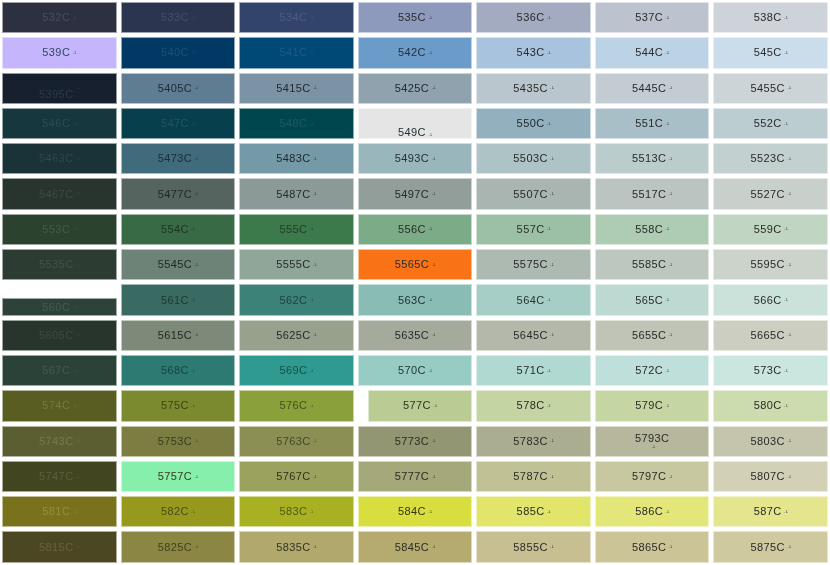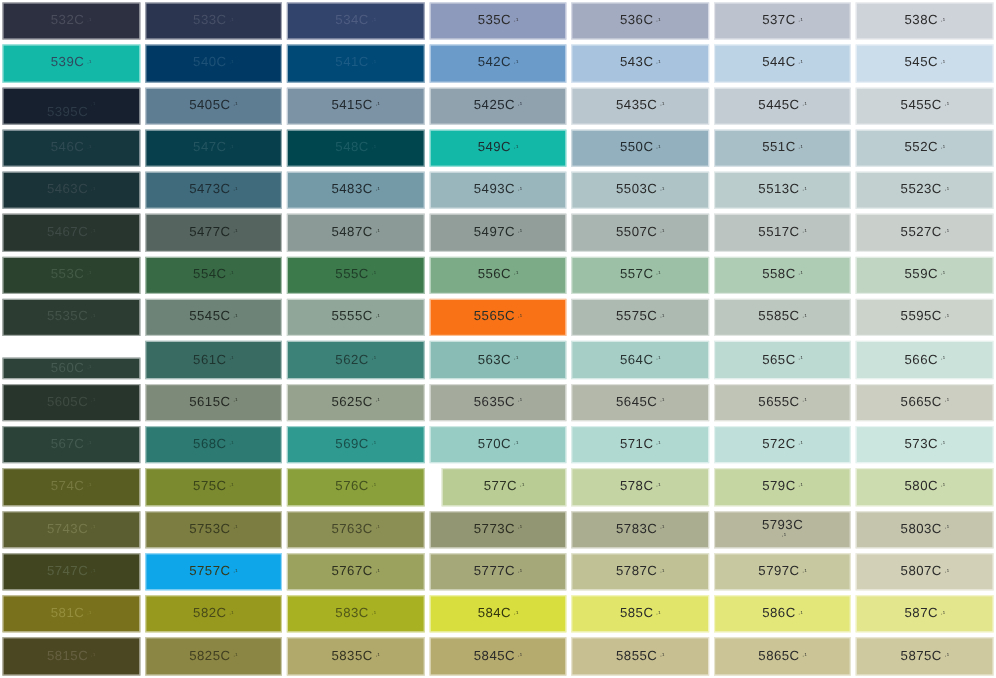--- a/index.html
+++ b/index.html
@@ -72,21 +72,21 @@
       <sup class="swatch-mark" style="color: rgb(42, 42, 42);">·¹</sup>
     </div>
     <div class="swatch-cell" style="background-color: rgb(188, 194, 206);">
       <span class="swatch-label" style="color: rgb(42, 42, 42);">537C</span>
       <sup class="swatch-mark" style="color: rgb(42, 42, 42);">·¹</sup>
     </div>
     <div class="swatch-cell" style="background-color: rgb(206, 210, 217);">
       <span class="swatch-label" style="color: rgb(42, 42, 42);">538C</span>
       <sup class="swatch-mark" style="color: rgb(42, 42, 42);">·¹</sup>
     </div>
-    <div class="swatch-cell" style="background-color: #14b8a6;">
+    <div class="swatch-cell" style="background-color: #c4b5fd;">
       <span class="swatch-label" style="color: rgb(47, 74, 96);">539C</span>
       <sup class="swatch-mark" style="color: rgb(47, 74, 96);">·¹</sup>
     </div>
     <div class="swatch-cell" style="background-color: rgb(0, 58, 100);">
       <span class="swatch-label" style="color: rgb(29, 81, 119);">540C</span>
       <sup class="swatch-mark" style="color: rgb(29, 81, 119);">·¹</sup>
     </div>
     <div class="swatch-cell" style="background-color: rgb(0, 72, 118);">
       <span class="swatch-label" style="color: rgb(27, 92, 134);">541C</span>
       <sup class="swatch-mark" style="color: rgb(27, 92, 134);">·¹</sup>
@@ -140,21 +140,21 @@
       <sup class="swatch-mark" style="color: rgb(47, 74, 82);">·¹</sup>
     </div>
     <div class="swatch-cell" style="background-color: rgb(8, 63, 76);">
       <span class="swatch-label" style="color: rgb(34, 85, 96);">547C</span>
       <sup class="swatch-mark" style="color: rgb(34, 85, 96);">·¹</sup>
     </div>
     <div class="swatch-cell" style="background-color: rgb(0, 70, 79);">
       <span class="swatch-label" style="color: rgb(27, 92, 100);">548C</span>
       <sup class="swatch-mark" style="color: rgb(27, 92, 100);">·¹</sup>
     </div>
-    <div class="swatch-cell" style="background-color: #14b8a6;">
+    <div class="swatch-cell" style="background-color: #e5e5e5; align-items: flex-end;">
       <span class="swatch-label" style="color: rgb(30, 43, 48);">549C</span>
       <sup class="swatch-mark" style="color: rgb(30, 43, 48);">·¹</sup>
     </div>
     <div class="swatch-cell" style="background-color: rgb(146, 176, 190);">
       <span class="swatch-label" style="color: rgb(34, 42, 46);">550C</span>
       <sup class="swatch-mark" style="color: rgb(34, 42, 46);">·¹</sup>
     </div>
     <div class="swatch-cell" style="background-color: rgb(168, 191, 200);">
       <span class="swatch-label" style="color: rgb(42, 42, 42);">551C</span>
       <sup class="swatch-mark" style="color: rgb(42, 42, 42);">·¹</sup>
@@ -412,21 +412,21 @@
       <sup class="swatch-mark" style="color: rgb(42, 42, 42);">·¹</sup>
     </div>
     <div class="swatch-cell" style="background-color: rgb(197, 197, 174);">
       <span class="swatch-label" style="color: rgb(42, 42, 42);">5803C</span>
       <sup class="swatch-mark" style="color: rgb(42, 42, 42);">·¹</sup>
     </div>
     <div class="swatch-cell" style="background-color: rgb(65, 70, 33);">
       <span class="swatch-label" style="color: rgb(88, 96, 64);">5747C</span>
       <sup class="swatch-mark" style="color: rgb(88, 96, 64);">·¹</sup>
     </div>
-    <div class="swatch-cell" style="background-color: #0ea5e9;">
+    <div class="swatch-cell" style="background-color: #86efac;">
       <span class="swatch-label" style="color: rgb(53, 58, 26);">5757C</span>
       <sup class="swatch-mark" style="color: rgb(53, 58, 26);">·¹</sup>
     </div>
     <div class="swatch-cell" style="background-color: rgb(155, 162, 94);">
       <span class="swatch-label" style="color: rgb(46, 49, 32);">5767C</span>
       <sup class="swatch-mark" style="color: rgb(46, 49, 32);">·¹</sup>
     </div>
     <div class="swatch-cell" style="background-color: rgb(165, 168, 120);">
       <span class="swatch-label" style="color: rgb(42, 42, 42);">5777C</span>
       <sup class="swatch-mark" style="color: rgb(42, 42, 42);">·¹</sup>

